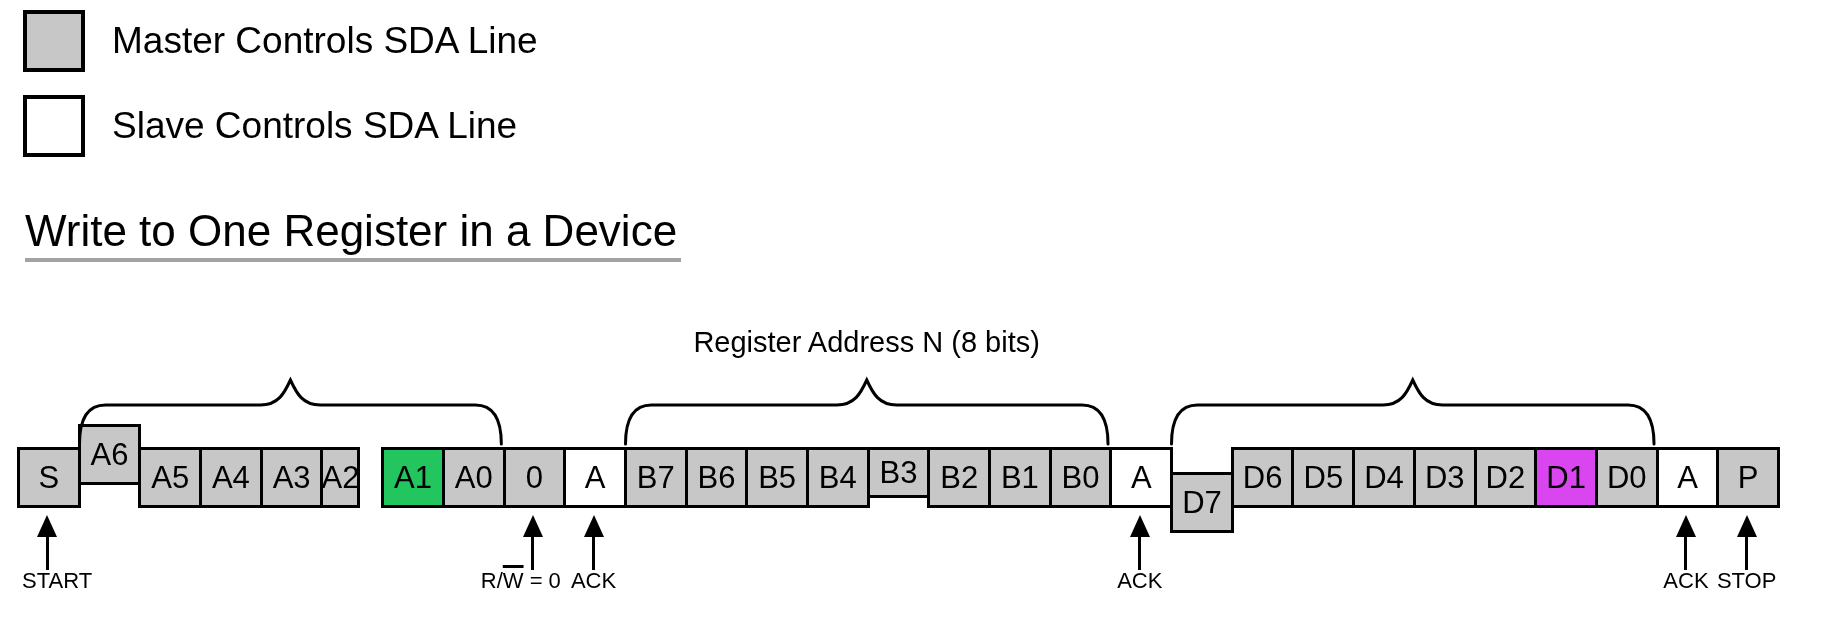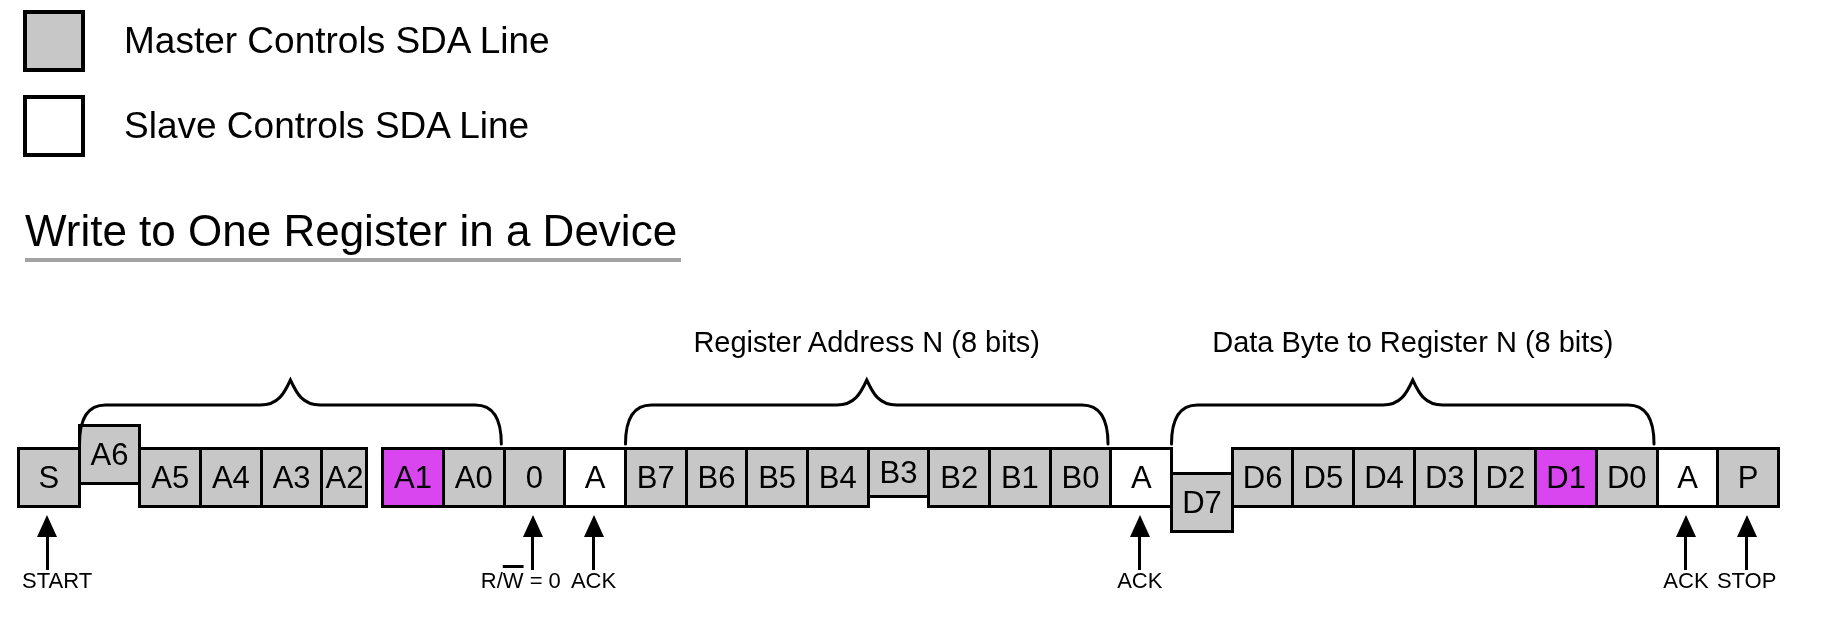--- a/index.html
+++ b/index.html
@@ -5,21 +5,21 @@
   html,body{margin:0;padding:0;}
   body{
     width:1839px;height:634px;background:#ffffff;color:#000;
     font-family:"Liberation Sans", sans-serif;position:relative;overflow:hidden;
   }
   .legend-swatch{
     position:absolute;left:23px;width:62px;height:62px;
     border:4px solid #000;box-sizing:border-box;background:#fff;
   }
   .legend-label{
-    position:absolute;left:124px;font-size:37px;line-height:42px;white-space:nowrap;
+    position:absolute;left:112px;font-size:37px;line-height:42px;white-space:nowrap;
   }
   .page-title{
     position:absolute;left:25px;top:206px;font-size:44px;line-height:50px;
     display:inline-block;border-bottom:4px solid #a3a3a3;padding:0 4px 2px 0;white-space:nowrap;
   }
   .bit-group{position:absolute;top:325px;height:120px;}
   .group-label{
     position:absolute;top:0;left:50%;transform:translateX(-50%);
     font-size:29px;line-height:34px;white-space:nowrap;
   }
@@ -49,22 +49,22 @@
 <div class="legend-label" style="top:105px">Slave Controls SDA Line</div>
 
 <div class="page-title">Write to One Register in a Device</div>
 
 <div id="diagram">
     <div class="bit-cell" style="left: 17px; top: 447px; width: 63.69px; height: 61px; background: rgb(199, 199, 199);">S</div>
     <div class="bit-cell" style="left: 77.69px; top: 424px; width: 63.69px; height: 61px; background: rgb(199, 199, 199);">A6</div>
     <div class="bit-cell" style="left: 138.38px; top: 447px; width: 63.69px; height: 61px; background: rgb(199, 199, 199);">A5</div>
     <div class="bit-cell" style="left: 199.07px; top: 447px; width: 63.69px; height: 61px; background: rgb(199, 199, 199);">A4</div>
     <div class="bit-cell" style="left: 259.76px; top: 447px; width: 63.69px; height: 61px; background: rgb(199, 199, 199);">A3</div>
-    <div class="bit-cell" style="left: 320.45px; top: 447px; width: 48px; height: 61px; background: rgb(199, 199, 199);">A2</div>
-    <div class="bit-cell" style="left: 381.14px; top: 447px; width: 63.69px; height: 61px; background: #d946ef;">A1</div>
+    <div class="bit-cell" style="left: 320.45px; top: 447px; width: 40px; height: 61px; background: rgb(199, 199, 199);">A2</div>
+    <div class="bit-cell" style="left: 381.14px; top: 447px; width: 63.69px; height: 61px; background: #22c55e;">A1</div>
     <div class="bit-cell" style="left: 441.83px; top: 447px; width: 63.69px; height: 61px; background: rgb(199, 199, 199);">A0</div>
     <div class="bit-cell" style="left: 502.52px; top: 447px; width: 63.69px; height: 61px; background: rgb(199, 199, 199);">0</div>
     <div class="bit-cell" style="left: 563.21px; top: 447px; width: 63.69px; height: 61px; background: rgb(255, 255, 255);">A</div>
     <div class="bit-cell" style="left: 623.9px; top: 447px; width: 63.69px; height: 61px; background: rgb(199, 199, 199);">B7</div>
     <div class="bit-cell" style="left: 684.59px; top: 447px; width: 63.69px; height: 61px; background: rgb(199, 199, 199);">B6</div>
     <div class="bit-cell" style="left: 745.28px; top: 447px; width: 63.69px; height: 61px; background: rgb(199, 199, 199);">B5</div>
     <div class="bit-cell" style="left: 805.97px; top: 447px; width: 63.69px; height: 61px; background: rgb(199, 199, 199);">B4</div>
     <div class="bit-cell" style="left: 866.66px; top: 447px; width: 63.69px; height: 51px; background: rgb(199, 199, 199);">B3</div>
     <div class="bit-cell" style="left: 927.35px; top: 447px; width: 63.69px; height: 61px; background: rgb(199, 199, 199);">B2</div>
     <div class="bit-cell" style="left: 988.04px; top: 447px; width: 63.69px; height: 61px; background: rgb(199, 199, 199);">B1</div>
@@ -85,21 +85,20 @@
         <path d="M 1.5 67 C 1.5 52 4 28 27.5 28 L 182.415 28 C 200.415 28 206.415 16 212.415 3 C 218.415 16 224.415 28 242.415 28 L 397.33 28 C 420.83 28 423.33 52 423.33 67" fill="none" stroke="#000000" stroke-width="3" stroke-linecap="round"></path>
       </svg>
     </div>
     <div class="bit-group" style="left: 623.9px; width: 485.52px; text-align: center;">
       <div class="group-label">Register Address N (8 bits)</div>
       <svg width="485.52" height="68">
         <path d="M 1.5 67 C 1.5 52 4 28 27.5 28 L 212.76 28 C 230.76 28 236.76 16 242.76 3 C 248.76 16 254.76 28 272.76 28 L 458.02 28 C 481.52 28 484.02 52 484.02 67" fill="none" stroke="#000000" stroke-width="3" stroke-linecap="round"></path>
       </svg>
     </div>
     <div class="bit-group" style="left: 1170.11px; width: 485.52px;">
-      <div class="group-label">Data Byte to Register N (8 bits)</div>
       <svg width="485.52" height="68">
         <path d="M 1.5 67 C 1.5 52 4 28 27.5 28 L 212.76 28 C 230.76 28 236.76 16 242.76 3 C 248.76 16 254.76 28 272.76 28 L 458.02 28 C 481.52 28 484.02 52 484.02 67" fill="none" stroke="#000000" stroke-width="3" stroke-linecap="round"></path>
       </svg>
     </div>
     <div class="up-arrow" style="left: 37.345px;">
       <div class="head"></div>
       <div class="stem"></div>
     </div>
     <div class="ann-label" style="left: 22px;">START</div>
     <div class="up-arrow" style="left: 522.865px;">

